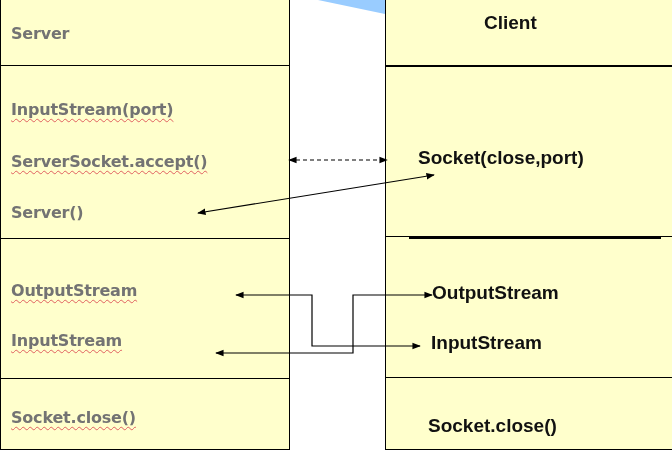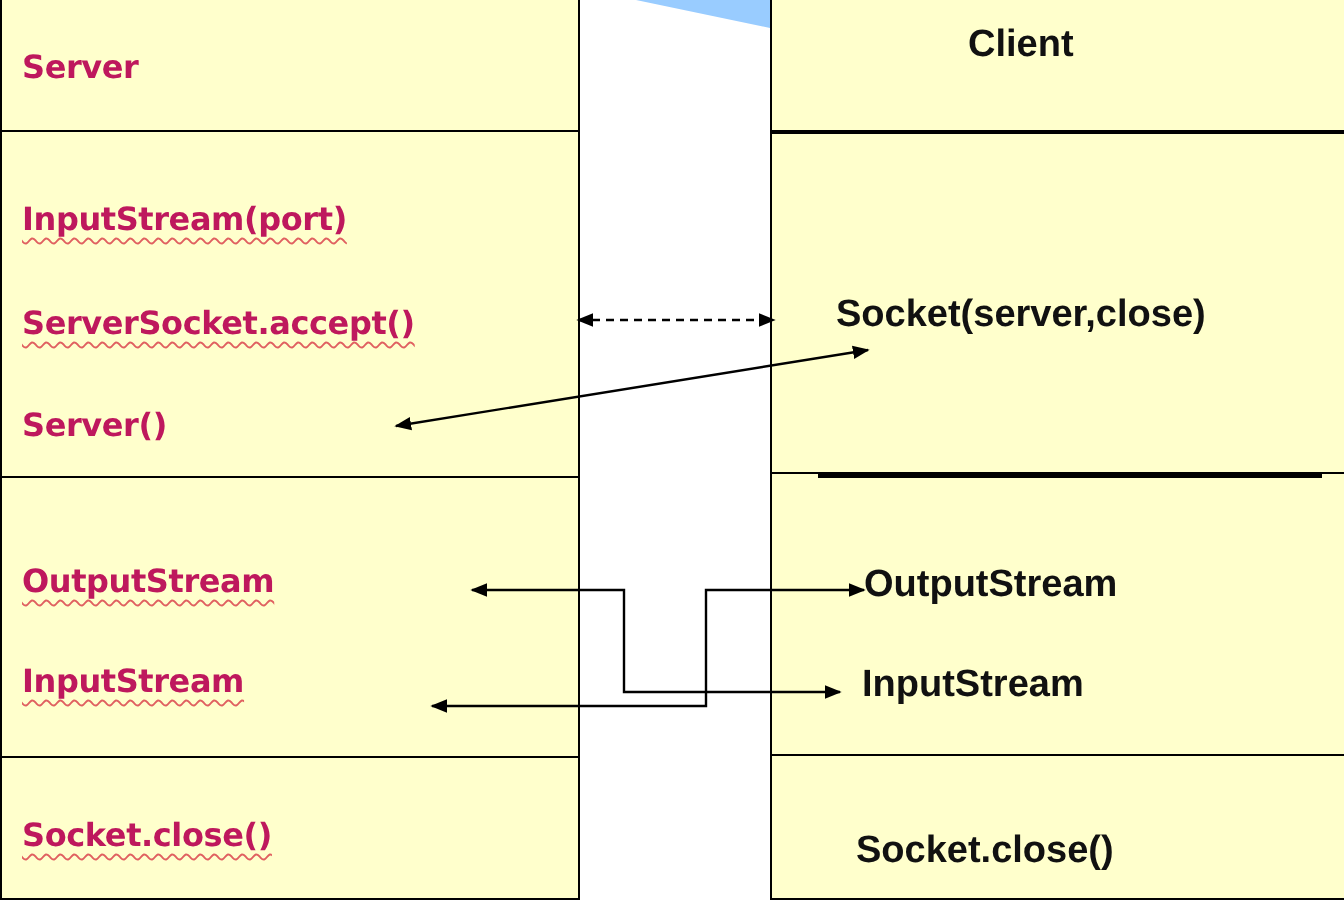--- a/index.html
+++ b/index.html
@@ -2,21 +2,21 @@
 <html><head>
   <meta charset="utf-8">
   <style>
     html, body { margin: 0; padding: 0; background: #ffffff; }
     body { width: 672px; height: 453px; position: relative; overflow: hidden; }
     .blue-wedge { position: absolute; left: 0; top: 0; width: 672px; height: 453px; }
     .col { position: absolute; background: #ffffcc; box-sizing: border-box; }
     #server-col { left: 0; top: -2px; width: 290px; height: 452px; border: 1.5px solid #000; border-top: none; }
     #client-col { left: 385px; top: -2px; width: 290px; height: 452px; border: 1.5px solid #000; border-top: none; border-right: none; }
     .hline { position: absolute; height: 0; border-top: 1.5px solid #000; }
-    .stxt { position: absolute; font-family: "DejaVu Sans", sans-serif; font-weight: bold; font-size: 16px; color: #be185d; white-space: nowrap; letter-spacing: -0.2px; }
+    .stxt { position: absolute; font-family: "DejaVu Sans", sans-serif; font-weight: bold; font-size: 16px; color: #737373; white-space: nowrap; letter-spacing: -0.2px; }
     .stxt.spell { text-decoration: underline wavy #e06060; text-decoration-thickness: 1px; text-underline-offset: 3px; }
     .ctxt { position: absolute; font-family: "Liberation Sans", sans-serif; font-weight: bold; font-size: 19px; color: #111; white-space: nowrap; }
     svg.overlay { position: absolute; left: 0; top: 0; width: 672px; height: 453px; pointer-events: none; }
   </style>
 </head>
 <body>
 
 <svg class="blue-wedge" viewBox="0 0 672 453">
   <polygon points="318,0 385,0 385,14" fill="#99ccff"></polygon>
 </svg>
@@ -35,21 +35,21 @@
 
 <div class="stxt" style="left:11px; top:24px;">Server</div>
 <div class="stxt spell" style="left:11px; top:100px;">InputStream(port)</div>
 <div class="stxt spell" style="left:11px; top:152px;">ServerSocket.accept()</div>
 <div class="stxt" style="left:11px; top:203px;">Server()</div>
 <div class="stxt spell" style="left:11px; top:281px;">OutputStream</div>
 <div class="stxt spell" style="left:11px; top:331px;">InputStream</div>
 <div class="stxt spell" style="left:11px; top:408px;">Socket.close()</div>
 
 <div class="ctxt" style="left:484px; top:12px;">Client</div>
-<div class="ctxt" style="left:418px; top:147px;">Socket(server,close)</div>
+<div class="ctxt" style="left:418px; top:147px;">Socket(close,port)</div>
 <div class="ctxt" style="left:432px; top:282px;">OutputStream</div>
 <div class="ctxt" style="left:431px; top:332px;">InputStream</div>
 <div class="ctxt" style="left:428px; top:415px;">Socket.close()</div>
 
 <svg class="overlay" viewBox="0 0 672 453">
   <defs>
     <marker id="ah" viewBox="0 0 10 10" refX="9" refY="5" markerWidth="7" markerHeight="7" orient="auto-start-reverse">
       <path d="M0,1 L10,5 L0,9 z" fill="#000"></path>
     </marker>
   </defs>

